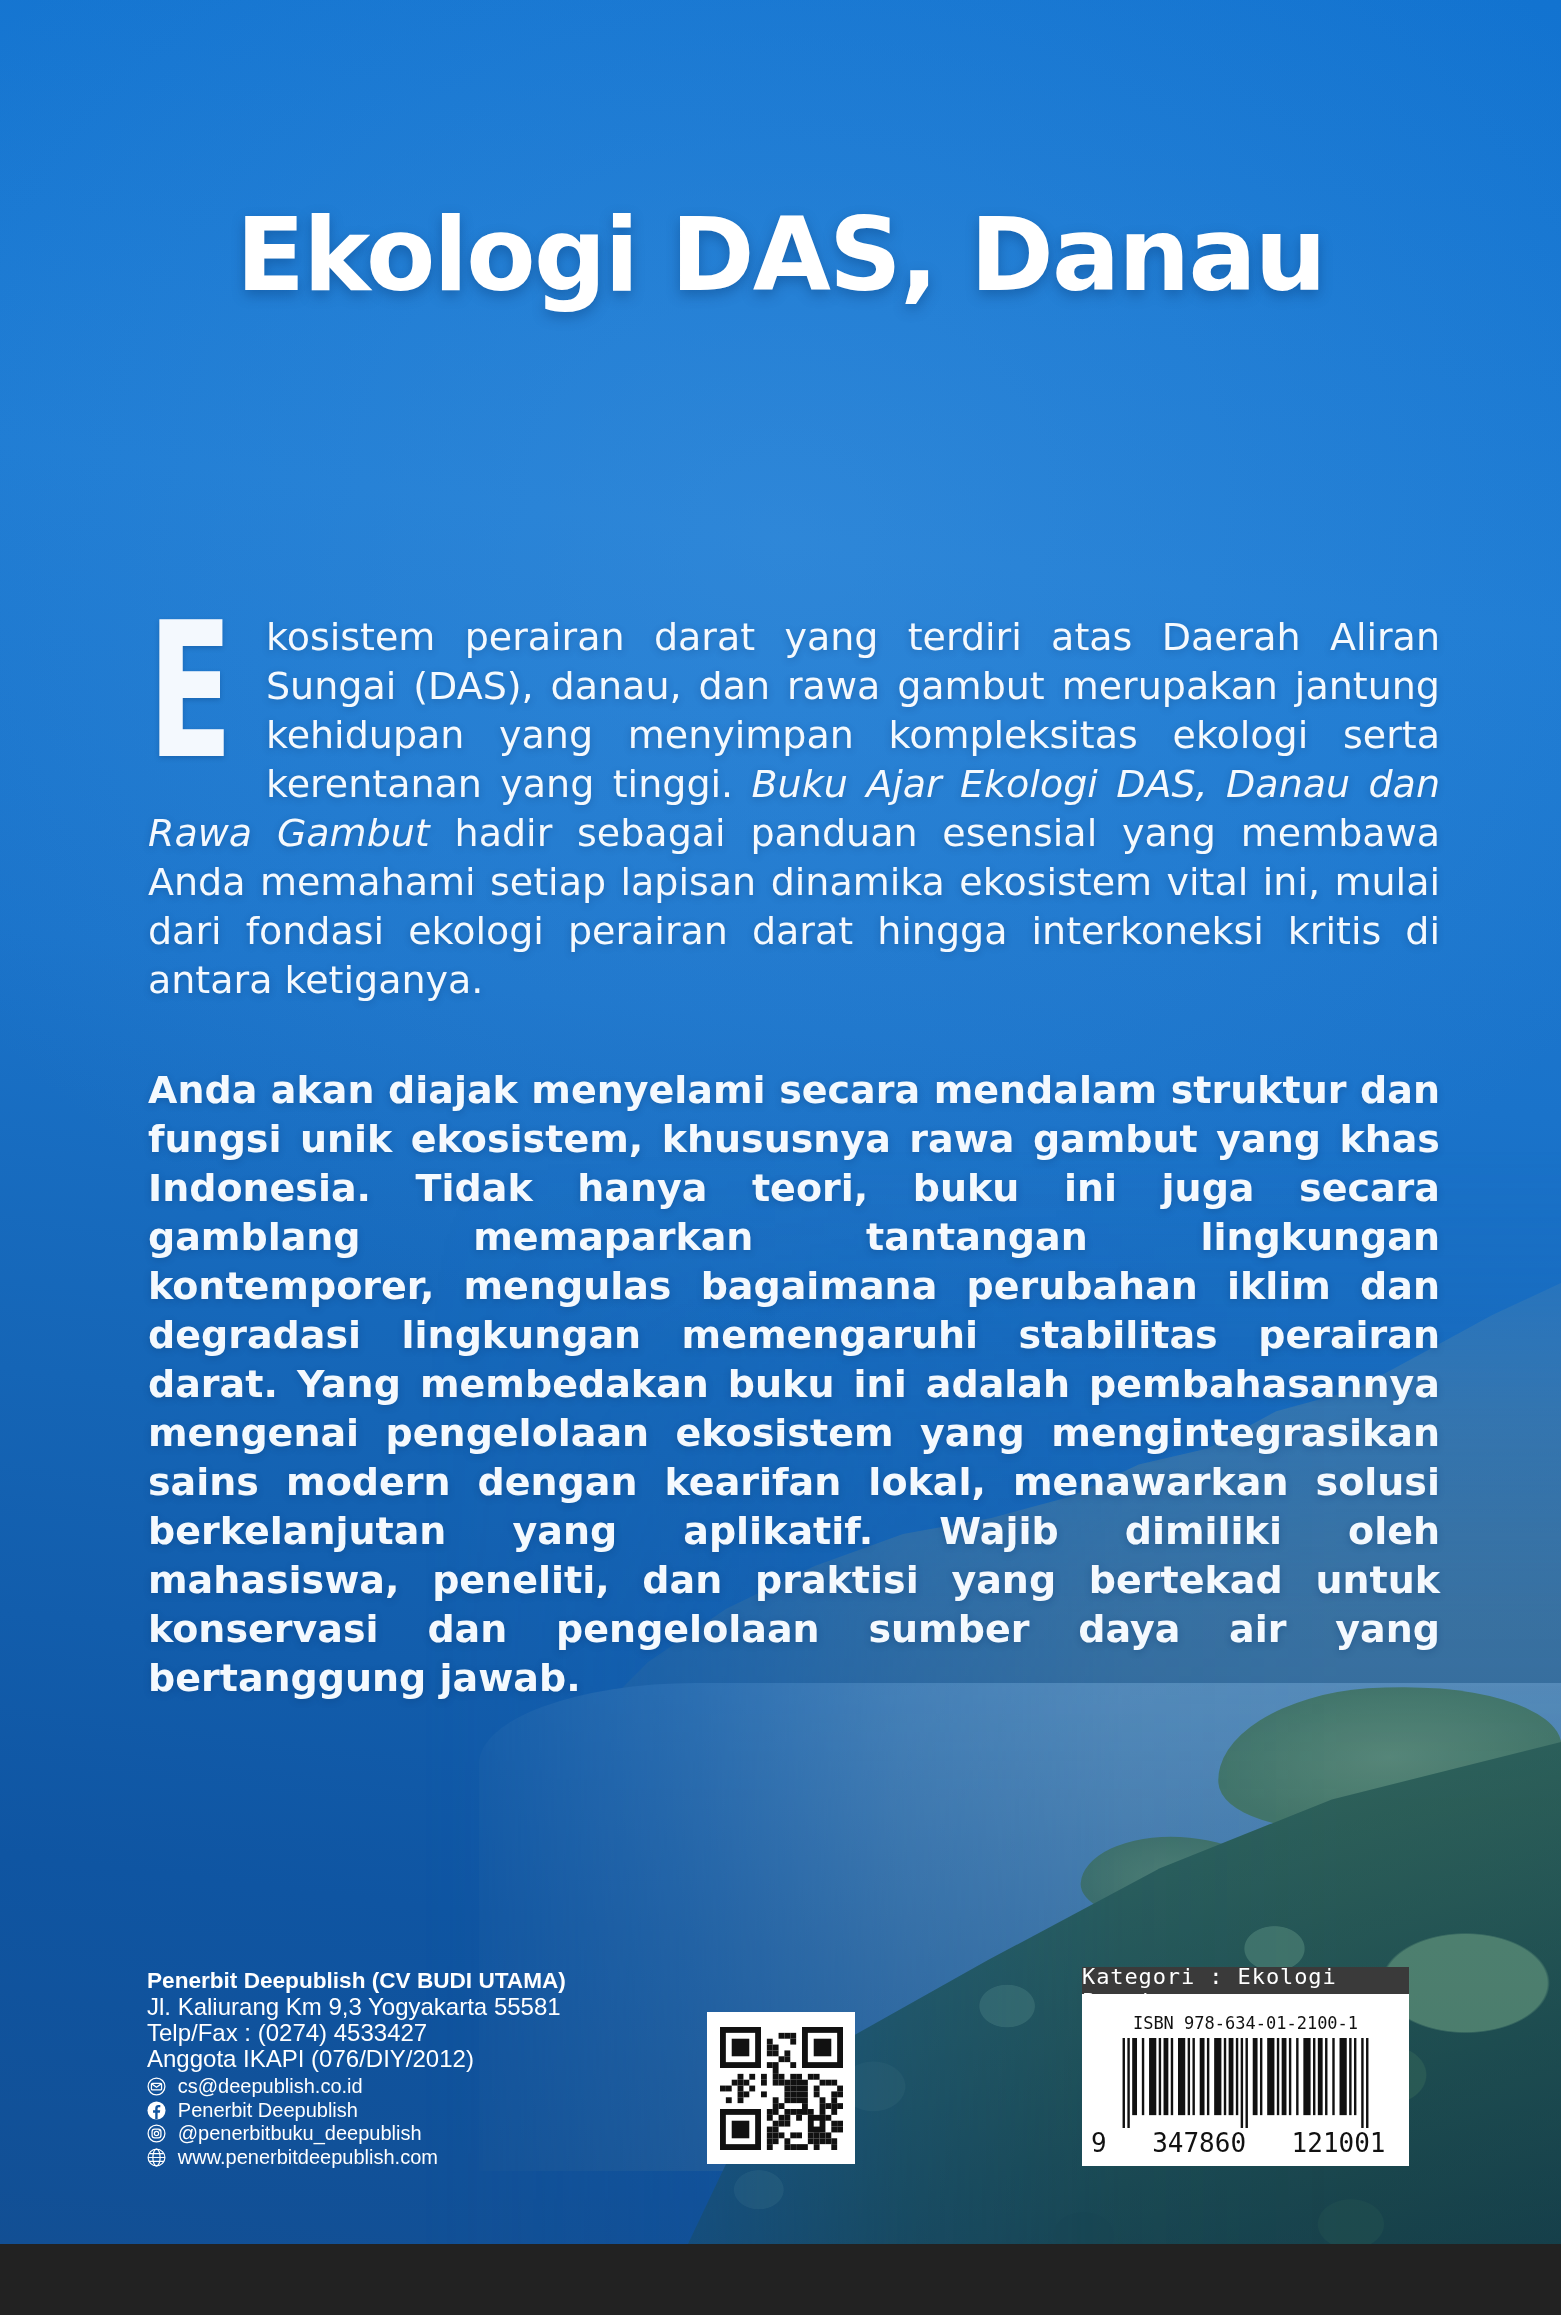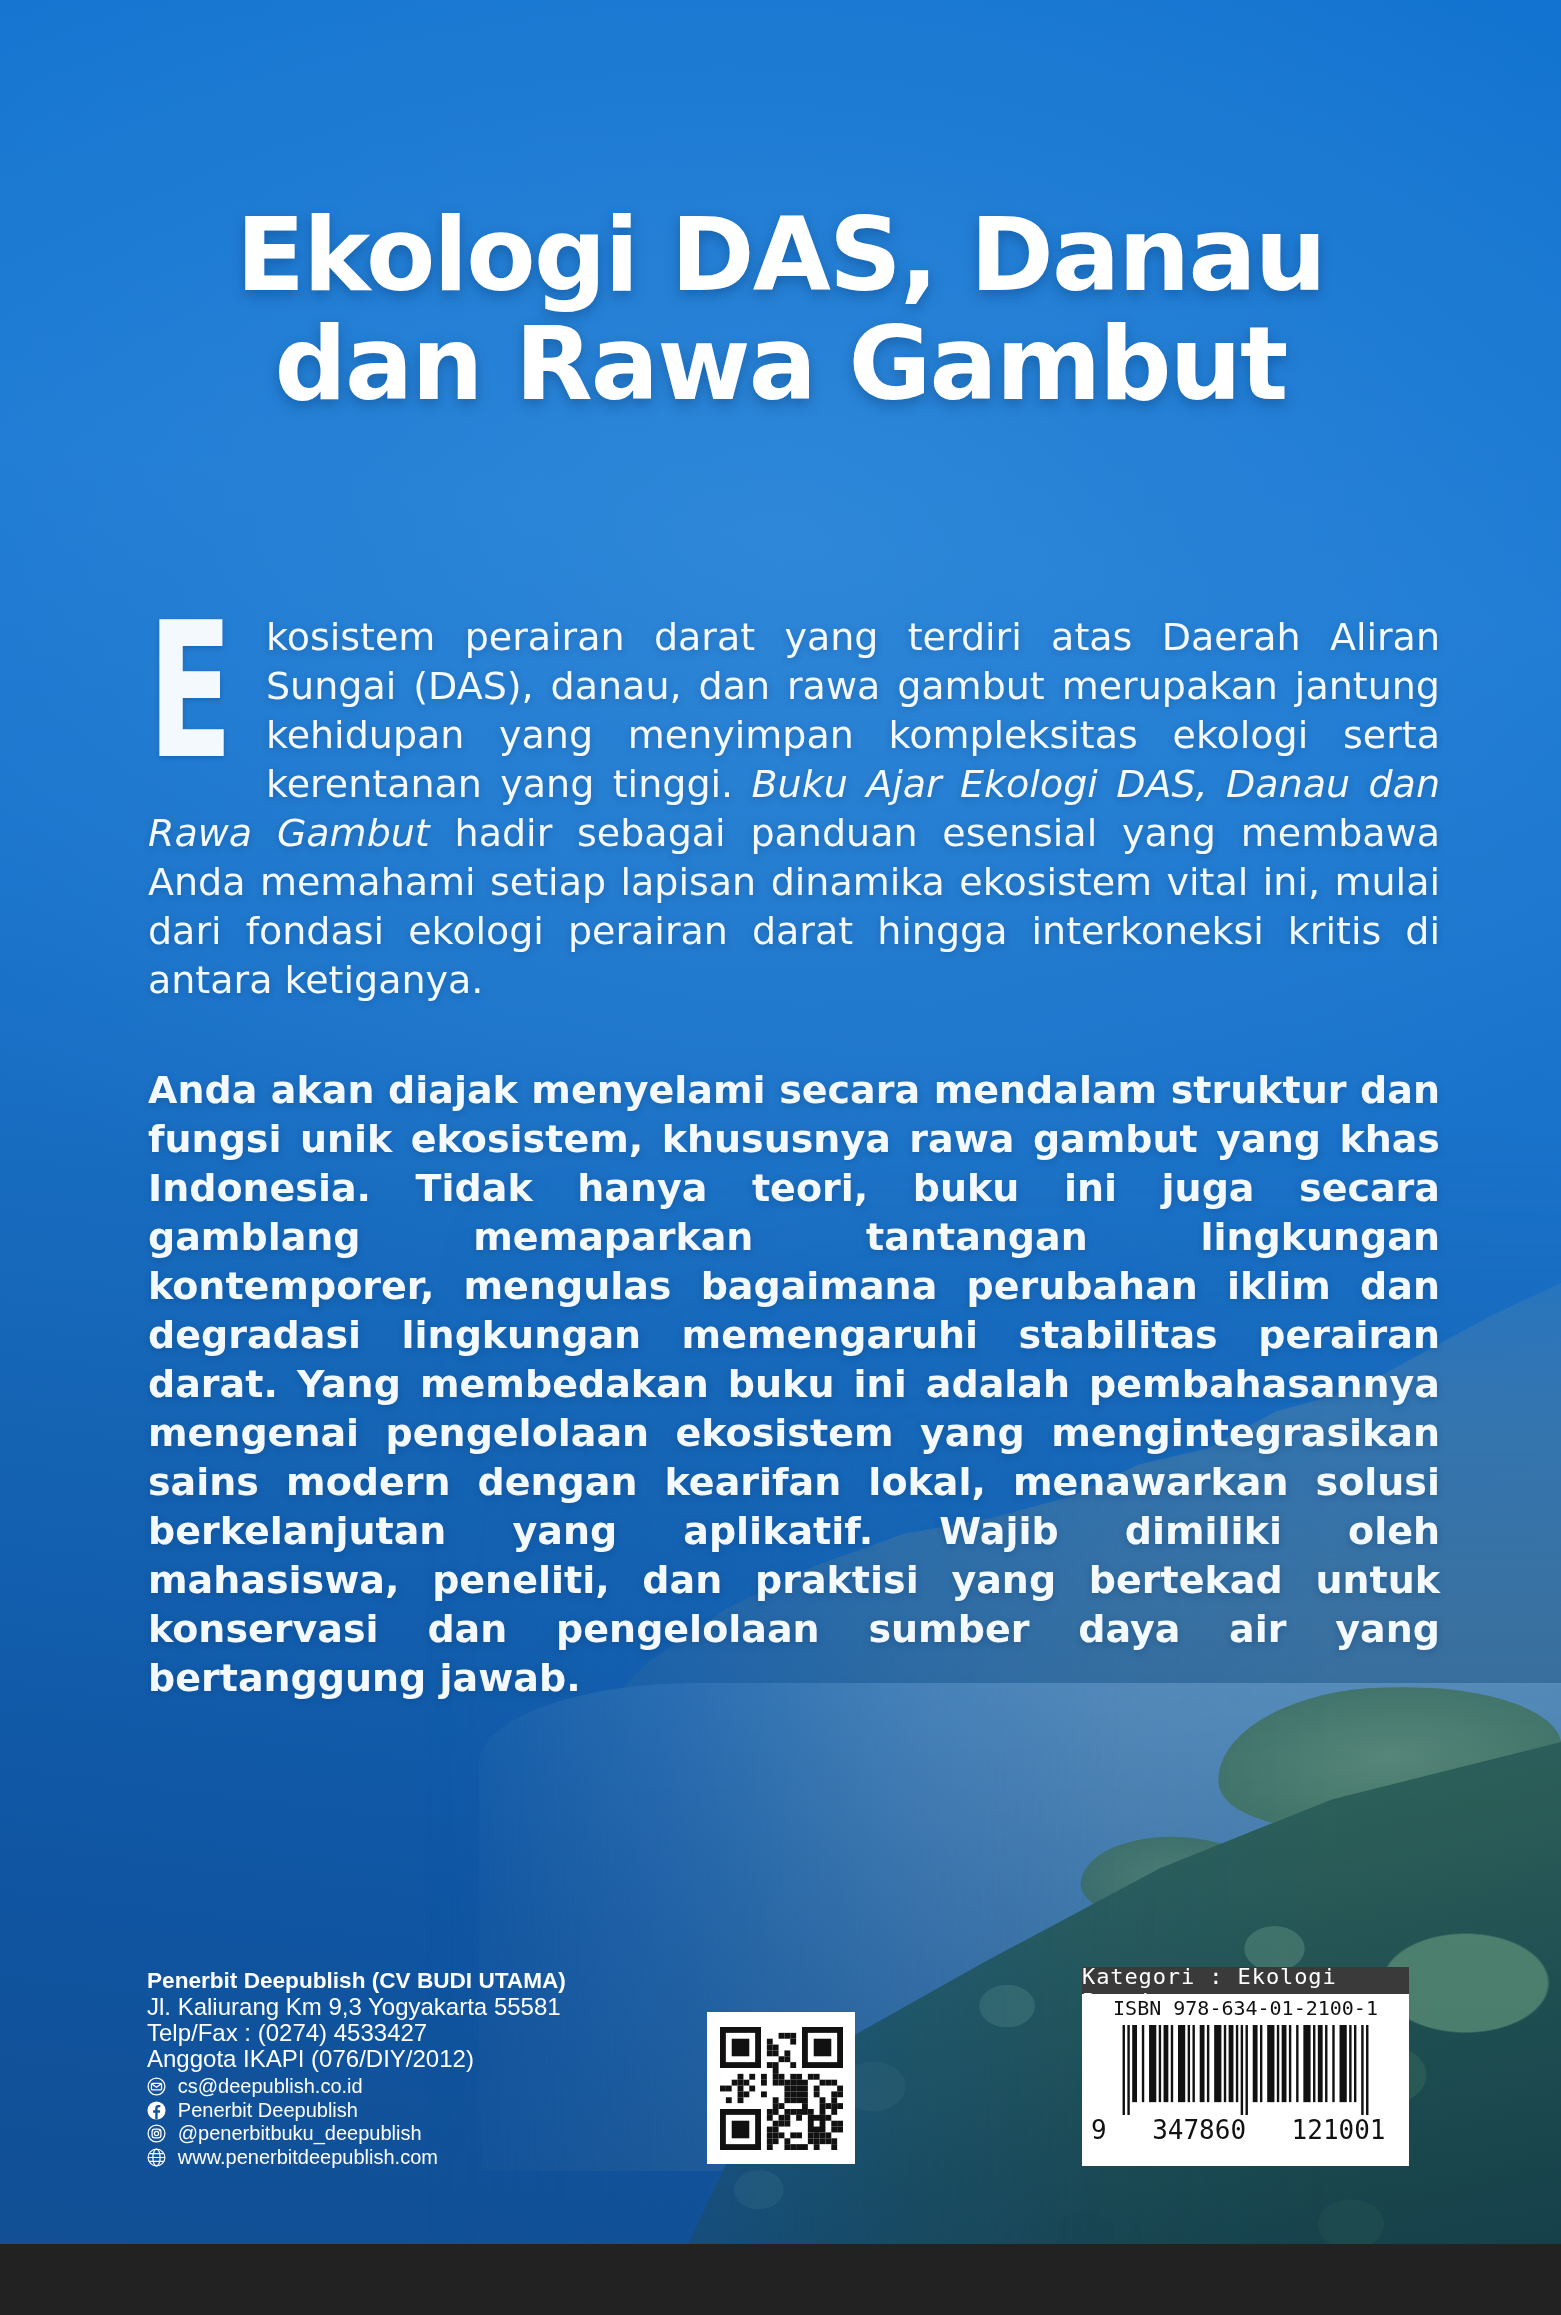--- a/index.html
+++ b/index.html
@@ -106,21 +106,21 @@
     position:absolute; left:1082px; top:1951px; width:327px; height:43px;
     background:#3a3a3a; color:#ffffff;
     font-family:"DejaVu Sans Mono", monospace; font-size:22px; letter-spacing:0.9px;
     display:flex; align-items:center; justify-content:center;margin-top:16px;
   }
   .isbn {
     position:absolute; left:1082px; top:1994px; width:327px; height:172px;
     background:#ffffff; color:#111111; text-align:center;
     font-family:"DejaVu Sans Mono", monospace;
   }
-  .isbn-text { margin-top:2px; font-size:20px; letter-spacing:0px; }
+  .isbn-text { margin-top:19px; font-size:17px; letter-spacing:0px; }
   .barcode { display:block; margin:5.4px auto 0; }
   .digits {
     display:flex; justify-content:space-between;
     padding:0 23.5px 0 9px; margin-top:0px; font-size:26px;
   }
 </style>
 </head>
 <body>
 
 <div class="cover">
@@ -132,21 +132,20 @@
       <div class="ph-isl1"></div>
       <div class="ph-isl2"></div>
       <div class="ph-isl3"></div>
       <div class="ph-forest"></div>
       <div class="ph-tint"></div>
     </div>
   </div>
 
   <div class="title">
     <div>Ekologi DAS, Danau</div>
-    <div>dan Rawa Gambut</div>
   </div>
 
   <p class="syn syn-1"><span class="dropcap">E</span><span>kosistem perairan darat yang terdiri atas Daerah Aliran Sungai (DAS), danau, dan rawa gambut merupakan jantung kehidupan yang menyimpan kompleksitas ekologi serta kerentanan yang tinggi. </span><em>Buku Ajar Ekologi DAS, Danau dan Rawa Gambut</em><span> hadir sebagai panduan esensial yang membawa Anda memahami setiap lapisan dinamika ekosistem vital ini, mulai dari fondasi ekologi perairan darat hingga interkoneksi kritis di antara ketiganya.</span></p>
 
   <p class="syn syn-2">Anda akan diajak menyelami secara mendalam struktur dan fungsi unik ekosistem, khususnya rawa gambut yang khas Indonesia. Tidak hanya teori, buku ini juga secara gamblang memaparkan tantangan lingkungan kontemporer, mengulas bagaimana perubahan iklim dan degradasi lingkungan memengaruhi stabilitas perairan darat. Yang membedakan buku ini adalah pembahasannya mengenai pengelolaan ekosistem yang mengintegrasikan sains modern dengan kearifan lokal, menawarkan solusi berkelanjutan yang aplikatif. Wajib dimiliki oleh mahasiswa, peneliti, dan praktisi yang bertekad untuk konservasi dan pengelolaan sumber daya air yang bertanggung jawab.</p>
 
   <div class="pub">
     <div class="pub-name">Penerbit Deepublish (CV BUDI UTAMA)</div>
     <div class="pub-line">Jl. Kaliurang Km 9,3 Yogyakarta 55581</div>
     <div class="pub-line">Telp/Fax : (0274) 4533427</div>

